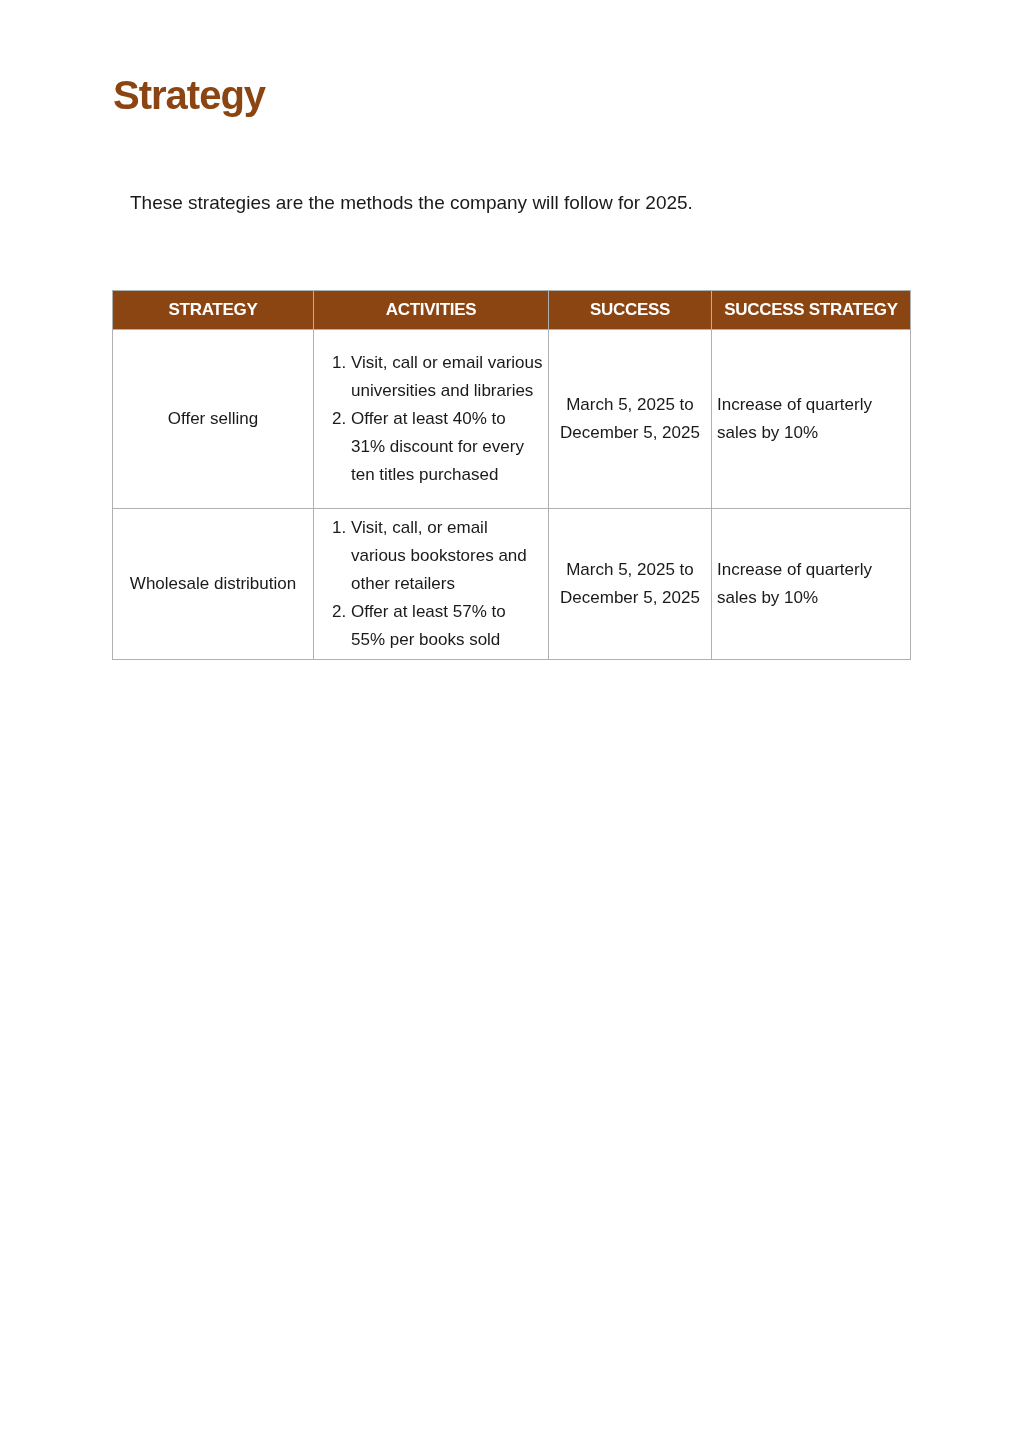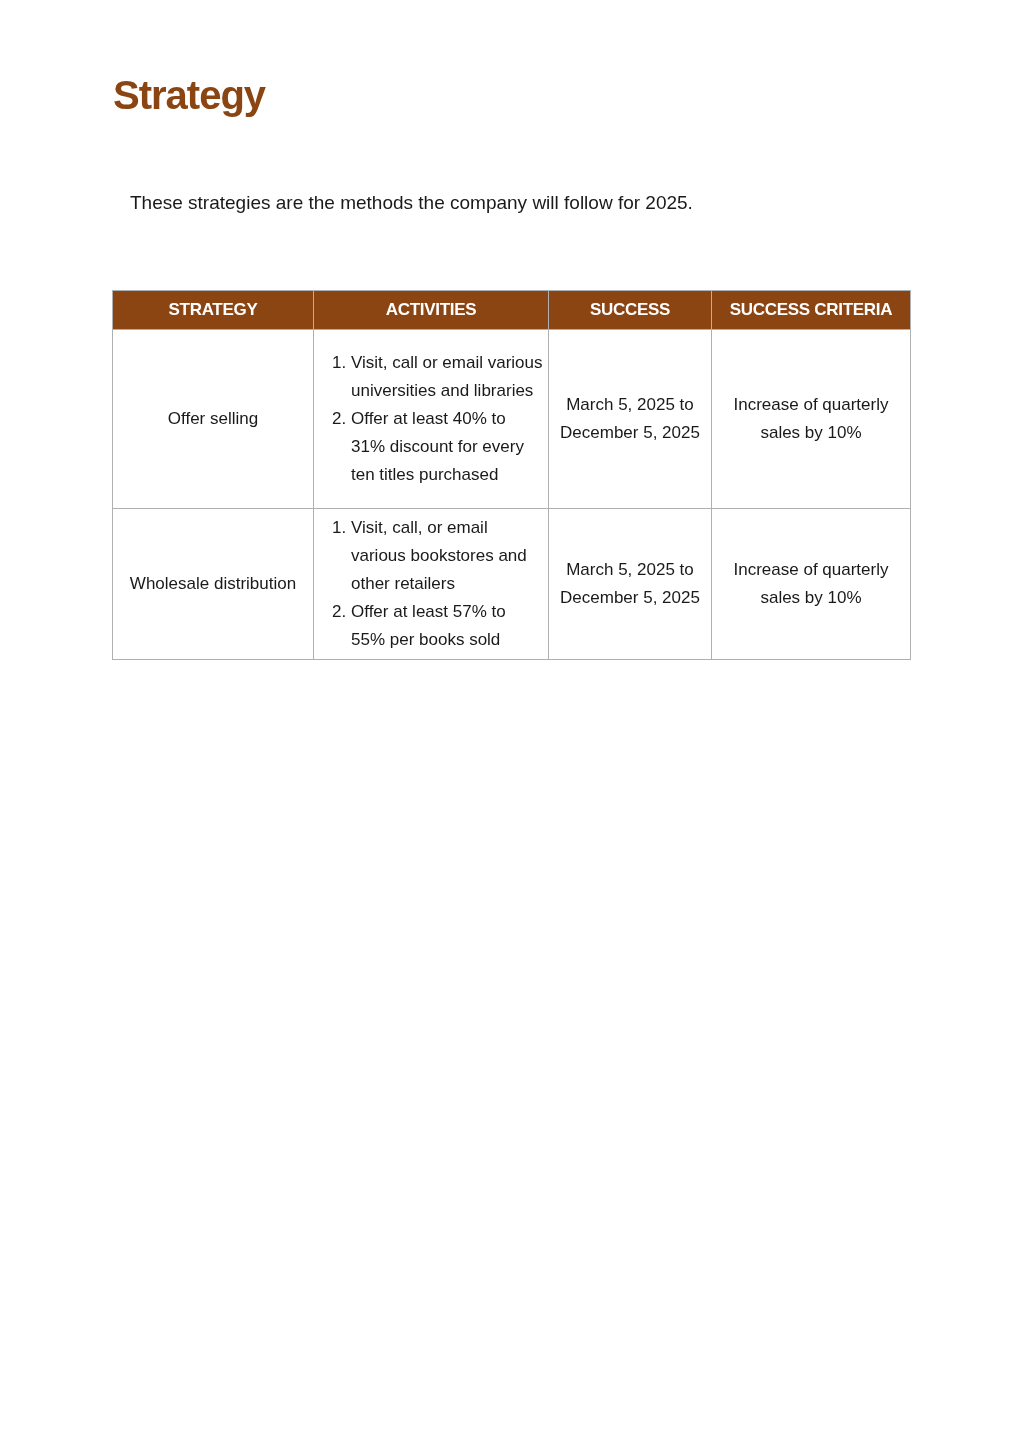--- a/index.html
+++ b/index.html
@@ -58,21 +58,21 @@
     }
     table.strategy-table td {
       border: 1px solid #b0b0b0;
       vertical-align: middle;
       line-height: 28px;
       color: #1a1a1a;
       padding: 4px 5px;
       margin-top: 12px;
     }
     td.c-strategy, td.c-timeline { text-align: center; }
-    td.c-criteria { text-align: center; }
+    td.c-criteria { text-align: left; }
     td.c-activities { padding: 4px 8px 4px 4px; }
     ol.activities {
       margin: 0;
       padding-left: 32px;
     }
     ol.activities li { padding-left: 0; }
   </style>
 </head>
 <body>
 
@@ -85,21 +85,21 @@
     <col style="width:201px">
     <col style="width:235px">
     <col style="width:163px">
     <col style="width:199px">
   </colgroup>
   <thead>
     <tr>
       <th>STRATEGY</th>
       <th>ACTIVITIES</th>
       <th>SUCCESS</th>
-      <th>SUCCESS CRITERIA</th>
+      <th>SUCCESS STRATEGY</th>
     </tr>
   </thead>
   <tbody>
     <tr style="height:179px">
       <td class="c-strategy">Offer selling</td>
       <td class="c-activities">
         <ol class="activities">
           <li>Visit, call or email various universities and libraries</li>
           <li>Offer at least 40% to 31% discount for every ten titles purchased</li>
         </ol>

